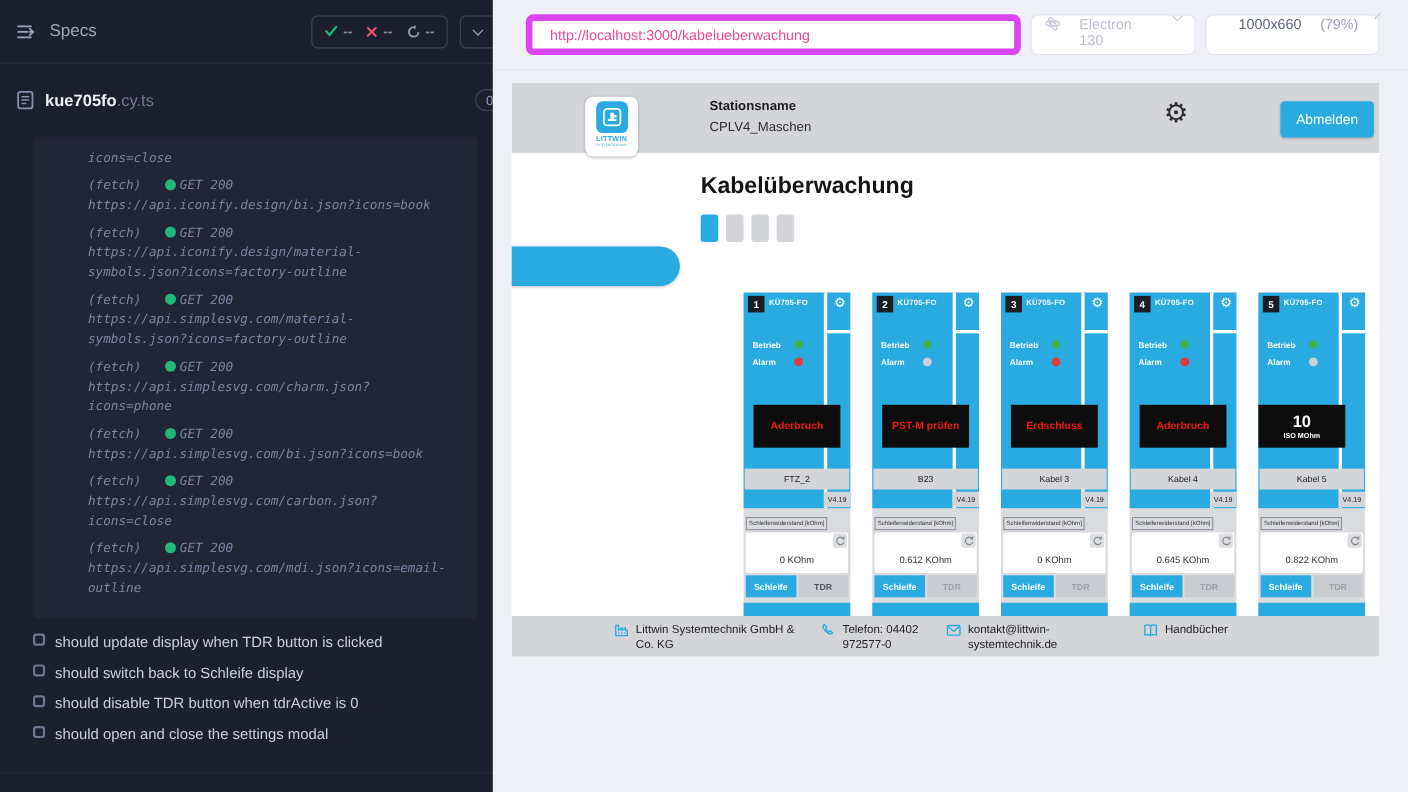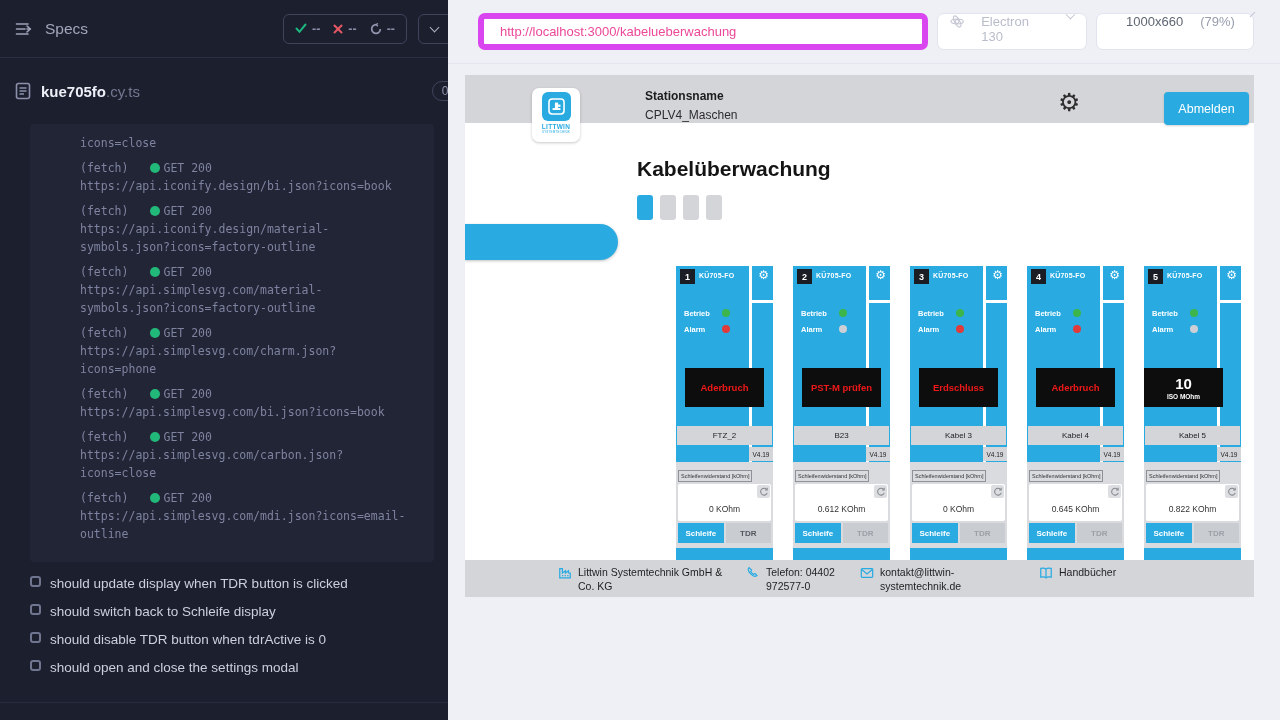--- a/index.html
+++ b/index.html
@@ -15,21 +15,21 @@
   .runctl{display:flex;align-items:center;border:1px solid #3e445c;border-radius:6px;height:30px}
   .runctl .seg{width:30px;height:28px;display:flex;align-items:center;justify-content:center;cursor:pointer}
   .runctl .vdiv{width:1px;height:28px;background:#3e445c}
   .chev{width:7px;height:7px;border-right:1.7px solid #aeb2c2;border-bottom:1.7px solid #aeb2c2;transform:rotate(45deg);margin-top:-3px}
   .stopsq{width:11px;height:11px;background:#eceef5;border-radius:2.5px}
   .spec-row{display:flex;align-items:center;height:66px;padding:0 15px;gap:10px}
   .spec-name{font-size:15px;font-weight:bold;color:#eef0f8;flex:1}
   .spec-name .ext{font-weight:normal;color:#737891}
   .time-badge{border:1px solid #3e445c;border-radius:12px;padding:2px 9px;font-size:12px;color:#9095ad}
   .log{margin-left:30px;width:404px;background:#222536;border-radius:4px;padding:10px 26px 12px 50px;
-       font-family:"DejaVu Sans Mono",monospace;font-size:11.5px;line-height:18px;color:#7e83a0}
+       font-family:"DejaVu Sans Mono",monospace;font-style:italic;font-size:11.5px;line-height:18px;color:#7e83a0}
   .log-entry{margin-bottom:7px}
   .log-tail{margin-bottom:7px}
   .log-src{margin-right:22px}
   .log-dot{display:inline-block;width:10px;height:10px;border-radius:50%;background:#22b879;margin-right:3px;vertical-align:-1px}
   .log-url{overflow-wrap:break-word}
   .tests{list-style:none;margin-top:14px}
   .tests li{display:flex;align-items:flex-start;gap:9px;height:28px;padding-left:30px;cursor:pointer}
   .tests .cb{width:11px;height:11px;border:2px solid #707590;border-radius:3px;flex:0 0 auto}
   .tests .t-label{font-size:13.5px;color:#ccd0dd}
   .tests-divider{height:1px;background:#272b3d;margin-top:14px}
@@ -46,21 +46,21 @@
   .browser-bar{position:absolute;left:0;top:0;right:0;height:64px;border-bottom:1px solid #e3e6ef;display:flex;align-items:center;padding:0 26px 0 30px;gap:9px}
   .url-box{width:450px;height:37px;background:#fff;border:6px solid #d946ef;border-radius:7px;display:flex;align-items:center;padding:0 16px;font-size:13px;color:#ec4899}
   .pill{height:37px;background:#fff;border:1px solid #e1e4ef;border-radius:7px;display:flex;gap:17px;padding:0 12px}
   .browser-select{margin-left:auto;width:150px;color:#b9bdcb;font-size:13px}
   .size-select{width:158px;font-size:13px;color:#5f6673}
   .size-select .zoom{color:#979dac}
   .pill .chev{border-color:#c3c7d3;margin-left:auto}
 
   
   .aut{position:absolute;left:17px;top:75px;width:789px;height:522px;background:#fff;overflow:hidden}
-  .app-header{position:absolute;left:0;top:0;width:100%;height:48px;background:#d3d5d9}
+  .app-header{position:absolute;left:0;top:0;width:100%;height:64px;background:#d3d5d9}
   .logo{position:absolute;left:67px;top:13px;width:48px;height:54px;background:#fff;border-radius:7px;box-shadow:0 1px 3px rgba(0,0,0,.22);z-index:3;display:flex;flex-direction:column;align-items:center;padding-top:4px}
   .logo-sq{width:29px;height:29px;background:#29abe2;border-radius:6px;display:flex;align-items:center;justify-content:center}
   .logo-l1{font-size:6.5px;font-weight:bold;color:#29abe2;letter-spacing:.3px;margin-top:2px}
   .logo-l2{font-size:3px;color:#29abe2;letter-spacing:.2px}
   .station{position:absolute;left:180px;top:14px}
   .station-label{font-size:12px;font-weight:bold;color:#1c1c1c}
   .station-value{font-size:12px;color:#2c2c2c;margin-top:5px}
   .hdr-gear{position:absolute;left:593px;top:15px;font-size:25px;color:#2e2e2e;line-height:1;cursor:pointer;font-family:"DejaVu Sans",sans-serif}
   .logout{position:absolute;left:699px;top:17px;width:85px;height:33px;background:#29abe2;border:none;border-radius:4px;color:#fff;font-size:12.5px;font-family:"Liberation Sans",sans-serif;box-shadow:0 1px 2px rgba(0,0,0,.18);cursor:pointer}
   .app-nav{position:absolute;left:0;top:65px;width:153px;bottom:37px;background:#fff}

